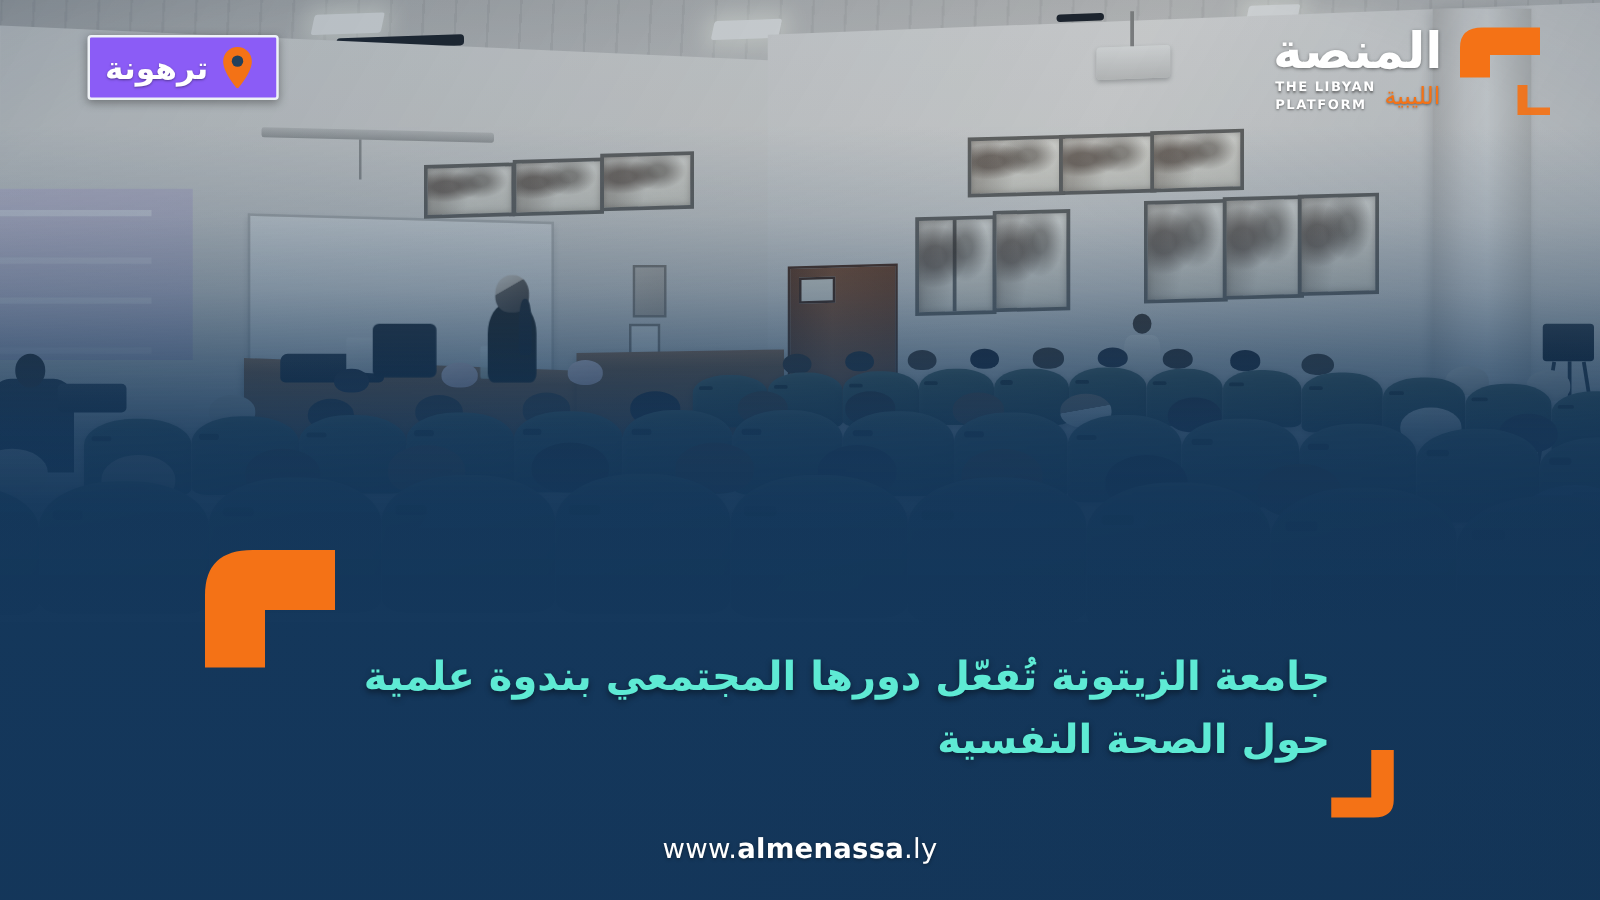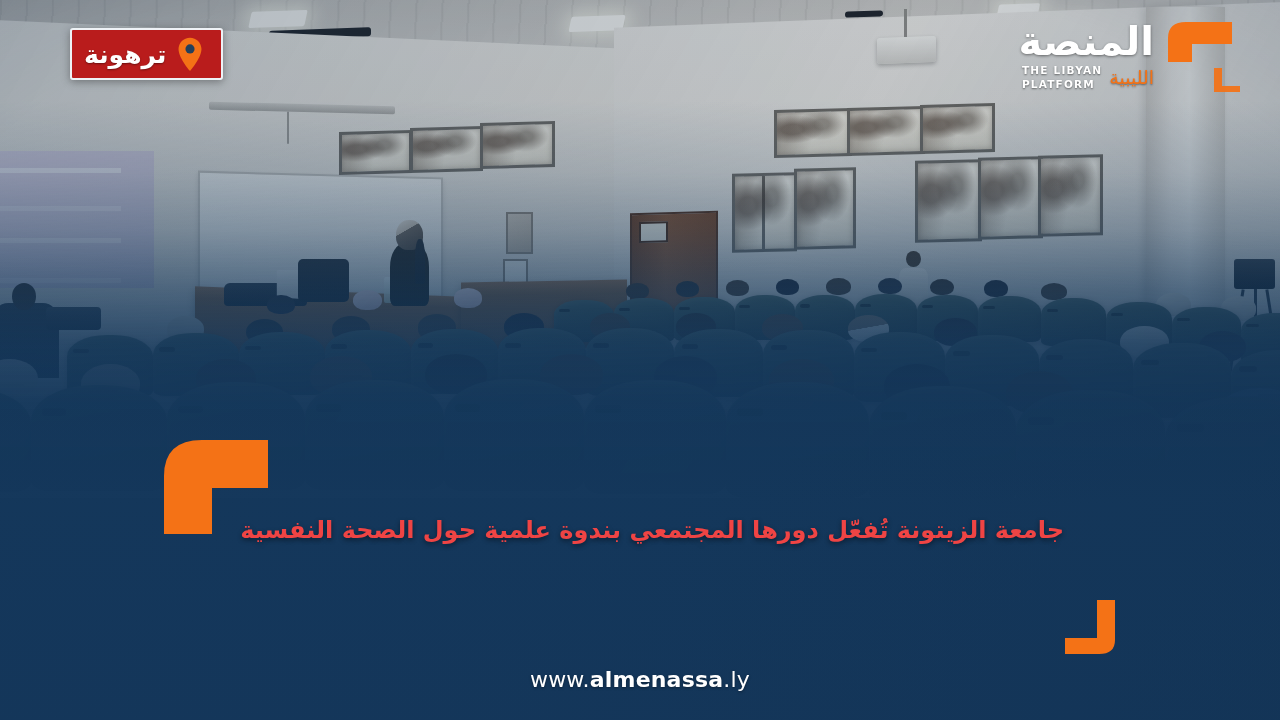--- a/index.html
+++ b/index.html
@@ -356,21 +356,21 @@
 
   
   .loc-badge {
     position: absolute;
     left: 70px;
     top: 28px;
     display: flex;
     align-items: center;
     gap: 10px;
     padding: 7px 18px 7px 12px;
-    background: #b91c1c;
+    background: #8b5cf6;
     border: 2px solid #eef2f6;
     border-radius: 3px;
     box-shadow: 0 2px 8px rgba(0,0,0,.35);
   }
   .loc-badge .pin {
     width: 26px;
     height: 34px;
     flex: 0 0 auto;
     display:block;
   }
@@ -389,21 +389,21 @@
     right: 36px;
     top: 18px;
     display: flex;
     align-items: center;
     gap: 8px;
     direction: ltr;
   }
   .logo-words {
     display: flex;
     flex-direction: column;
-    align-items: flex-end;
+    align-items: center;
     line-height: 1;
   }
   .logo-ar-main {
     color: #ffffff;
     font-size: 40px;
     font-weight: 700;
     letter-spacing: -1px;
     text-shadow: 0 1px 3px rgba(0,0,0,.45);
   }
   .logo-sub-row {
@@ -441,22 +441,22 @@
     left: 1063px;
     top: 598px;
   }
 
   
   .headline {
     position: absolute;
     right: 216px;
     top: 496px;
     width: 850px;
-    color: #ef4444;
-    font-size: 24px;
+    color: #5eead4;
+    font-size: 32px;
     font-weight: 700;
     line-height: 1.55;
     text-align: right;
     direction: rtl;
     letter-spacing: 0;
     text-shadow: 0 2px 5px rgba(0,0,0,.45);
   }
 
   
   .site {

